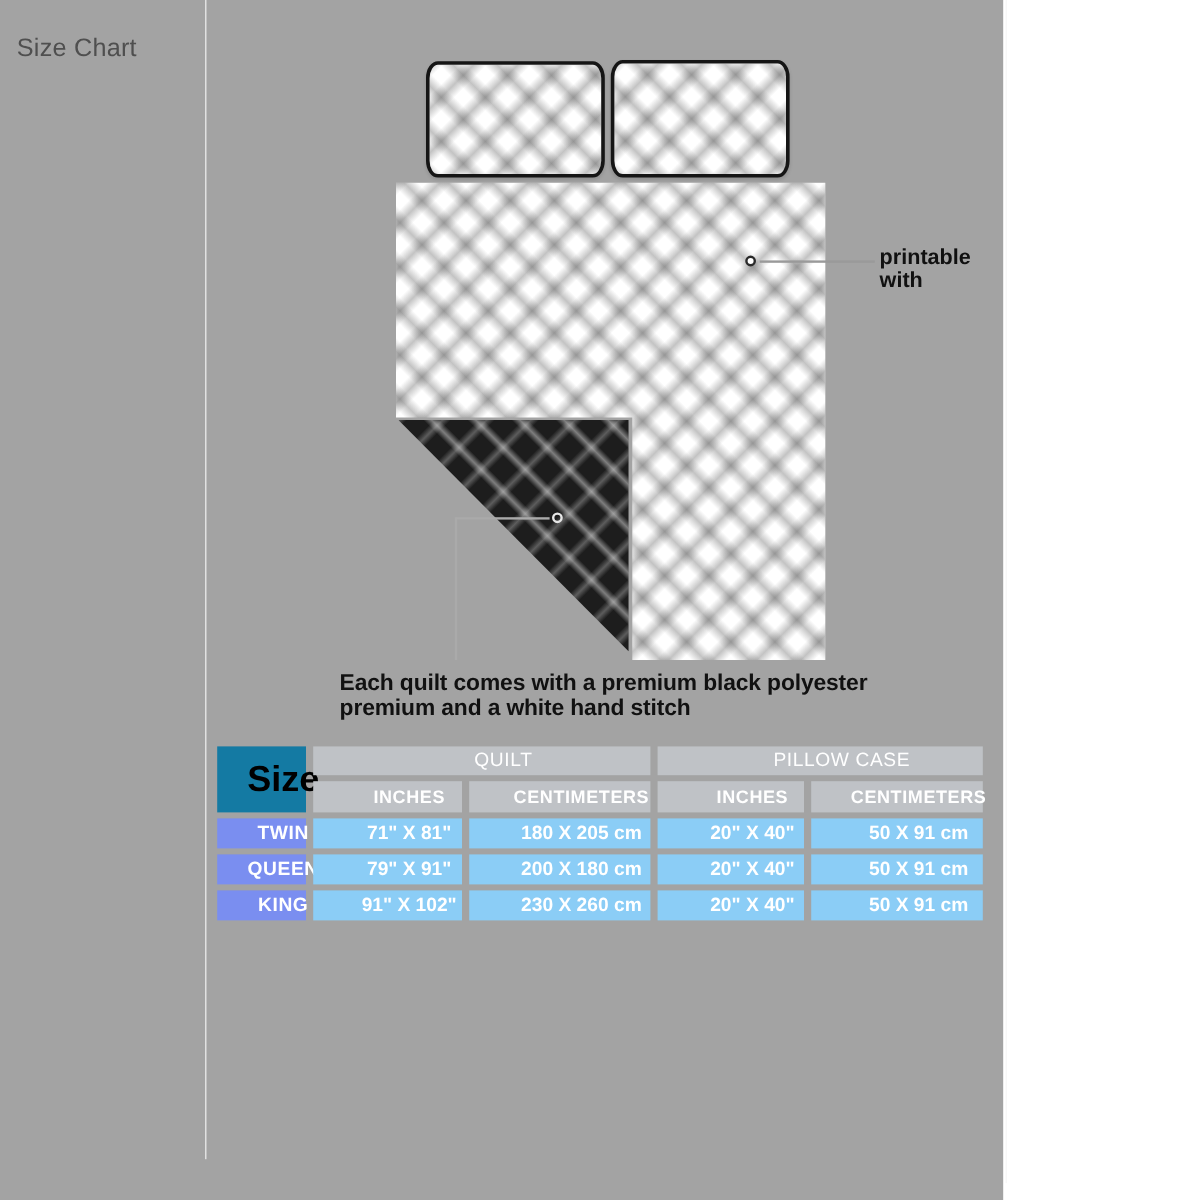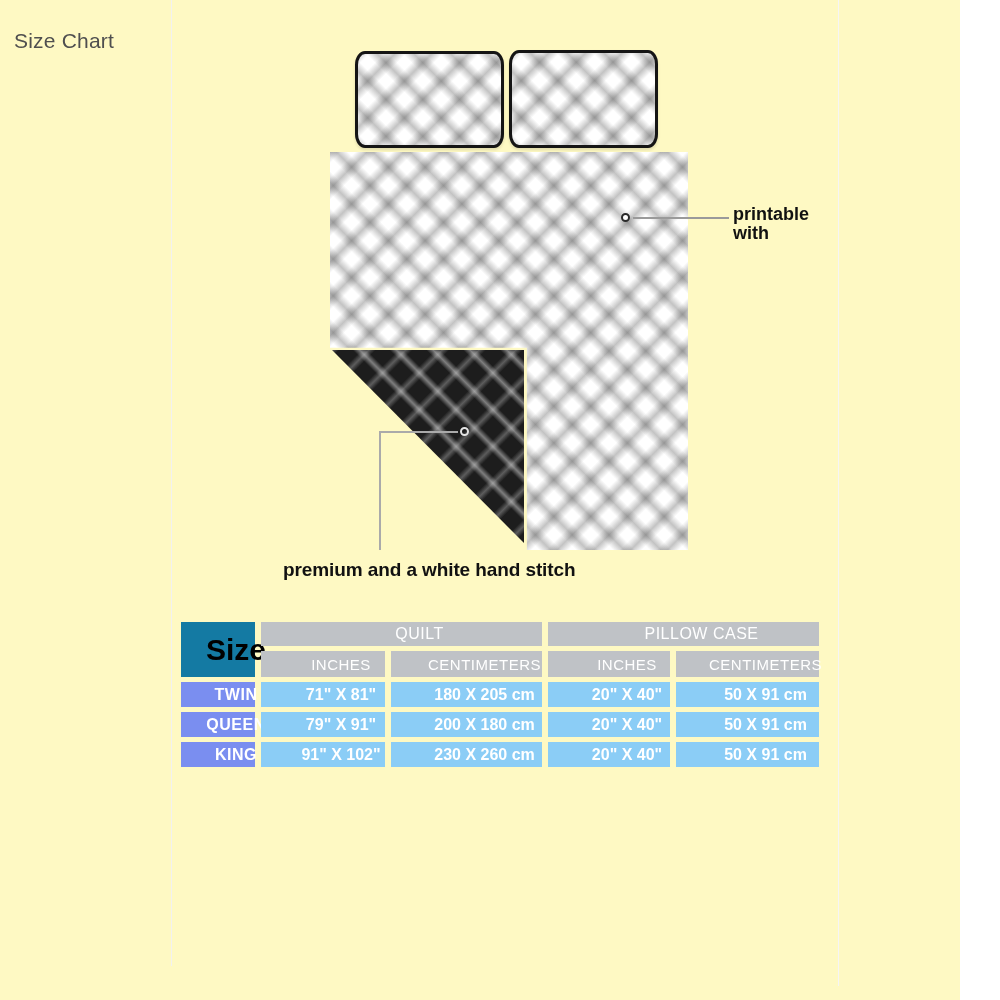--- a/index.html
+++ b/index.html
@@ -1,17 +1,17 @@
 <!DOCTYPE html>
 <html style="--title-text: #4f4f4f; --corner-bg: #147aa3; --corner-text: #000000; --header-bg: #bfc2c6; --header-text: #ffffff; --row-label-bg: #7a8ef0; --value-cell-bg: #8bcdf6; --annotation-text: #111111; --leader-line: #aaaaaa;"><head>
 <meta charset="utf-8">
 <style>
   html,body{margin:0;padding:0;background:#ffffff;width:1000px;height:1000px;overflow:hidden;
     font-family:"Liberation Sans","DejaVu Sans",sans-serif;}
-  .stage{position:relative;width:960px;height:1000px;background:#fef9c3;}
+  .stage{position:relative;width:836px;height:1000px;background:#a3a3a3;}
 
   
   .faint-line{position:absolute;top:0;width:1px;background:#f1f1f1;}
   .faint-left{left:171px;height:966px;}
   .faint-right{left:838px;height:986px;background:#f5f5f5;}
 
   
   .page-title{position:absolute;left:14px;top:29px;font-size:21px;font-weight:400;
     color:var(--title-text,#4f4f4f);letter-spacing:.2px;}
 
@@ -64,21 +64,21 @@
     grid-template-columns:74px 124px 151px 122px 143px;
     grid-template-rows:24px 26px 25px 25px 25px;
     column-gap:6px;row-gap:5px;}
   .cell{display:flex;align-items:center;justify-content:center;
     color:var(--header-text,#fff);font-size:16px;white-space:nowrap;padding-left:36px;}
   .t-corner{grid-row:1/3;grid-column:1;background:var(--corner-bg,#147aa3);
     color:var(--corner-text,#000);font-size:30px;font-weight:700;}
   .t-group{background:var(--header-bg,#bfc2c6);font-weight:400;letter-spacing:.5px;}
   .t-gq{grid-row:1;grid-column:2/4;}
   .t-gp{grid-row:1;grid-column:4/6;}
-  .t-sub{background:var(--header-bg,#bfc2c6);font-weight:400;font-size:15px;letter-spacing:.5px;}
+  .t-sub{background:var(--header-bg,#bfc2c6);font-weight:700;font-size:15px;letter-spacing:.5px;}
   .t-label{background:var(--row-label-bg,#7a8ef0);font-weight:700;letter-spacing:.5px;}
   .t-val{background:var(--value-cell-bg,#8bcdf6);font-weight:700;}
 </style>
 </head>
 <body>
 
 <div class="stage">
 
   <div class="faint-line faint-left"></div>
   <div class="faint-line faint-right"></div>
@@ -96,20 +96,21 @@
     <div class="label-printable">
       <div>printable</div>
       <div>with</div>
     </div>
 
     <div class="marker marker-back"></div>
     <div class="leader leader-back-h"></div>
     <div class="leader leader-back-v"></div>
 
     <div class="caption">
+      <div>Each quilt comes with a premium black polyester</div>
       <div>premium and a white hand stitch</div>
     </div>
   </div>
 
   <div class="size-table">
     <div class="cell t-corner">Size</div>
     <div class="cell t-group t-gp">PILLOW CASE</div>
     <div class="cell t-group t-gq">QUILT</div>
 
     <div class="cell t-sub">INCHES</div>

